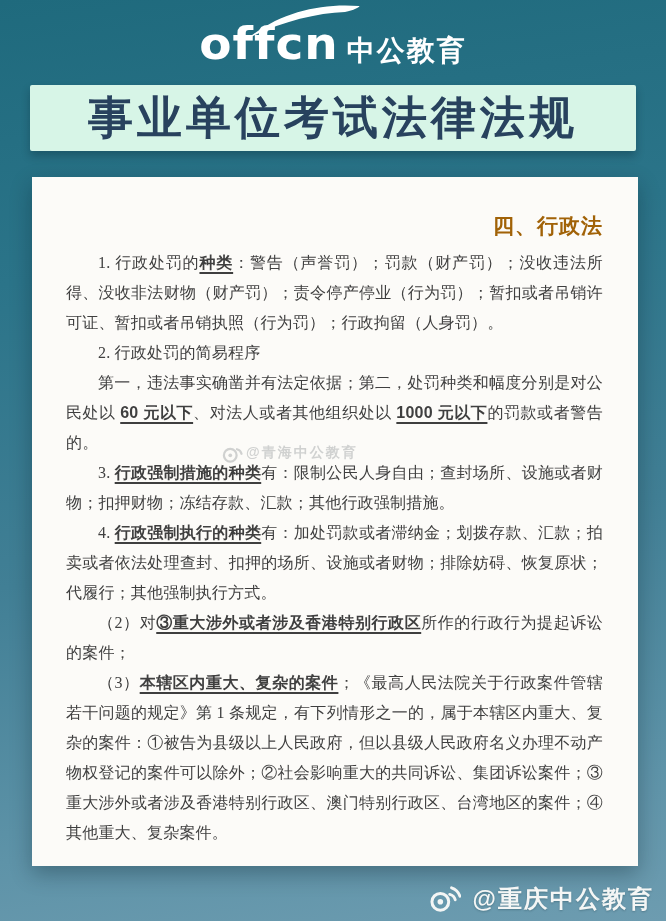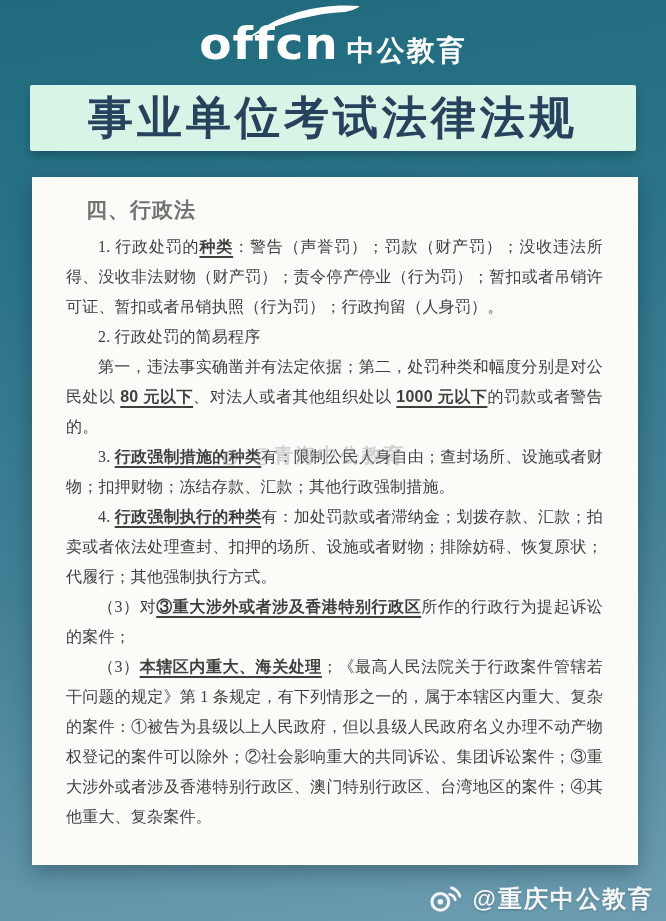--- a/index.html
+++ b/index.html
@@ -38,41 +38,41 @@
   
   .card{
     position:absolute;left:32px;top:177px;width:606px;min-height:688px;
     background:#fcfbf8;box-sizing:border-box;
     padding:15px 35px 18px 34px;
     box-shadow:0 8px 20px rgba(0,20,30,.30);
     color:#3f3f3f;
   }
   .heading{
     font-family:"Liberation Sans", sans-serif;
-    font-size:21px;font-weight:bold;color:#737373;
-    margin:4px 0 8px 20px;letter-spacing:1px;
+    font-size:21px;font-weight:bold;color:#a16207;
+    margin:20px 0 8px 20px;letter-spacing:1px;text-align:right;
   }
   .para{
     margin:0;text-indent:2em;text-align:justify;
     font-size:16px;line-height:30px;color:#3f3f3f;letter-spacing:.2px;
   }
   .bu{
     font-family:"Liberation Sans", sans-serif;
     font-weight:bold;
     text-decoration:underline;
     text-underline-offset:4px;
     text-decoration-thickness:1.5px;
   }
   
   .wm-center{
     position:absolute;left:222px;top:442px;z-index:5;
-    display:flex;align-items:center;gap:6px;
+    display:flex;align-items:center;
     color:#8f9496;opacity:.40;
     font-family:"Liberation Sans", sans-serif;
-    font-size:20px;font-weight:bold;letter-spacing:2px;white-space:nowrap;
+    font-size:14px;font-weight:bold;letter-spacing:2px;white-space:nowrap;
     pointer-events:none;
   }
   .wm-bottom{
     position:absolute;right:12px;bottom:6px;
     display:flex;align-items:center;gap:12px;
     color:#f4f6f5;
     font-family:"Liberation Sans", sans-serif;
     font-size:24px;font-weight:bold;letter-spacing:2px;white-space:nowrap;
     text-shadow:0 1px 2px rgba(0,30,40,.25);
   }
@@ -93,25 +93,25 @@
 
 <div class="banner">
   <span class="banner-title">事业单位考试法律法规</span>
 </div>
 
 <div class="card">
   <div class="heading">四、行政法</div>
   <div>
       <p class="para"><span>1. 行政处罚的</span><span class="bu">种类</span><span>：警告（声誉罚）；罚款（财产罚）；没收违法所得、没收非法财物（财产罚）；责令停产停业（行为罚）；暂扣或者吊销许可证、暂扣或者吊销执照（行为罚）；行政拘留（人身罚）。</span></p>
       <p class="para"><span>2. 行政处罚的简易程序</span></p>
-      <p class="para"><span>第一，违法事实确凿并有法定依据；第二，处罚种类和幅度分别是对公民处以 </span><span class="bu">80 元以下</span><span>、对法人或者其他组织处以 </span><span class="bu">1000 元以下</span><span>的罚款或者警告的。</span></p>
+      <p class="para"><span>第一，违法事实确凿并有法定依据；第二，处罚种类和幅度分别是对公民处以 </span><span class="bu">60 元以下</span><span>、对法人或者其他组织处以 </span><span class="bu">1000 元以下</span><span>的罚款或者警告的。</span></p>
       <p class="para"><span>3. </span><span class="bu">行政强制措施的种类</span><span>有：限制公民人身自由；查封场所、设施或者财物；扣押财物；冻结存款、汇款；其他行政强制措施。</span></p>
       <p class="para"><span>4. </span><span class="bu">行政强制执行的种类</span><span>有：加处罚款或者滞纳金；划拨存款、汇款；拍卖或者依法处理查封、扣押的场所、设施或者财物；排除妨碍、恢复原状；代履行；其他强制执行方式。</span></p>
-      <p class="para"><span>（3）对</span><span class="bu">③重大涉外或者涉及香港特别行政区</span><span>所作的行政行为提起诉讼的案件；</span></p>
-      <p class="para"><span>（3）</span><span class="bu">本辖区内重大、海关处理</span><span>；《最高人民法院关于行政案件管辖若干问题的规定》第 1 条规定，有下列情形之一的，属于本辖区内重大、复杂的案件：①被告为县级以上人民政府，但以县级人民政府名义办理不动产物权登记的案件可以除外；②社会影响重大的共同诉讼、集团诉讼案件；③重大涉外或者涉及香港特别行政区、澳门特别行政区、台湾地区的案件；④其他重大、复杂案件。</span></p>
+      <p class="para"><span>（2）对</span><span class="bu">③重大涉外或者涉及香港特别行政区</span><span>所作的行政行为提起诉讼的案件；</span></p>
+      <p class="para"><span>（3）</span><span class="bu">本辖区内重大、复杂的案件</span><span>；《最高人民法院关于行政案件管辖若干问题的规定》第 1 条规定，有下列情形之一的，属于本辖区内重大、复杂的案件：①被告为县级以上人民政府，但以县级人民政府名义办理不动产物权登记的案件可以除外；②社会影响重大的共同诉讼、集团诉讼案件；③重大涉外或者涉及香港特别行政区、澳门特别行政区、台湾地区的案件；④其他重大、复杂案件。</span></p>
     </div>
 </div>
 
 <div class="wm-center">
   <svg width="24" height="22" viewBox="0 0 32 28">
     <circle cx="11" cy="17" r="8.5" stroke="#8f9496" stroke-width="3" fill="none"></circle>
     <circle cx="11" cy="17" r="2.5" fill="#8f9496"></circle>
     <path d="M20 9 a8 8 0 0 1 6 6" stroke="#8f9496" stroke-width="3" fill="none" stroke-linecap="round"></path>
   </svg>
   <span>@青海中公教育</span>

